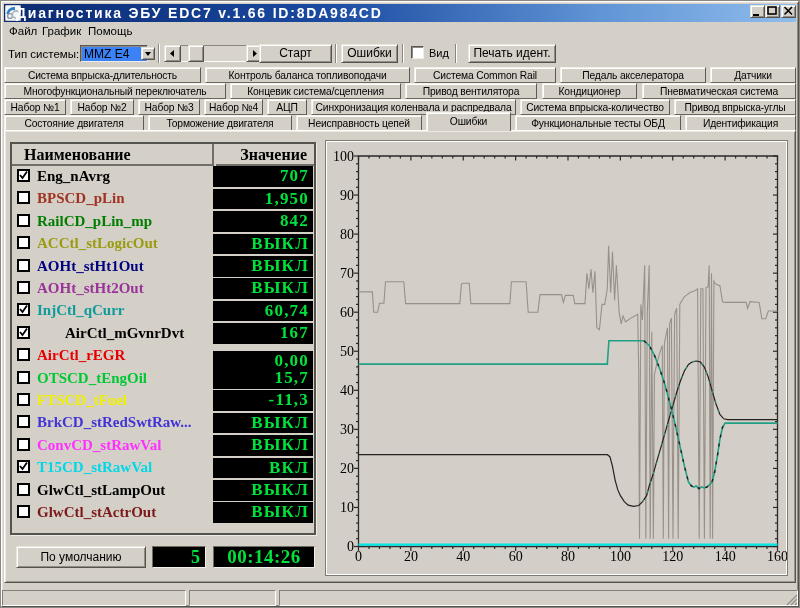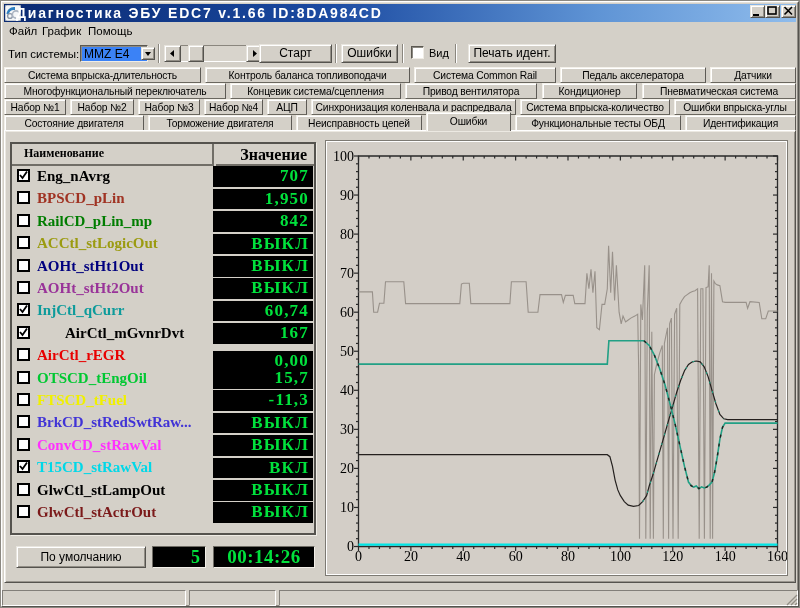--- a/index.html
+++ b/index.html
@@ -90,35 +90,35 @@
     <div class="tab" style="left:405px;top:83px;width:132px;">Привод вентилятора</div>
     <div class="tab" style="left:542px;top:83px;width:95px;">Кондиционер</div>
     <div class="tab" style="left:642px;top:83px;width:154px;">Пневматическая система</div>
     <div class="tab" style="left:4px;top:99px;width:62px;">Набор №1</div>
     <div class="tab" style="left:70px;top:99px;width:64px;">Набор №2</div>
     <div class="tab" style="left:138px;top:99px;width:62px;">Набор №3</div>
     <div class="tab" style="left:204px;top:99px;width:59px;">Набор №4</div>
     <div class="tab" style="left:267px;top:99px;width:40px;">АЦП</div>
     <div class="tab" style="left:311px;top:99px;width:205px;">Синхронизация коленвала и распредвала</div>
     <div class="tab" style="left:520px;top:99px;width:150px;">Система впрыска-количество</div>
-    <div class="tab" style="left:674px;top:99px;width:122px;">Ошибки впрыска-углы</div>
+    <div class="tab" style="left:674px;top:99px;width:122px;">Привод впрыска-углы</div>
     <div class="tab" style="left:4px;top:115px;width:140px;">Состояние двигателя</div>
     <div class="tab" style="left:148px;top:115px;width:144px;">Торможение двигателя</div>
     <div class="tab" style="left:296px;top:115px;width:126px;">Неисправность цепей</div>
     <div class="tab" style="left:515px;top:115px;width:166px;">Функциональные тесты ОБД</div>
     <div class="tab" style="left:685px;top:115px;width:111px;">Идентификация</div>
   </div>
 
 <div class="abs" style="left:4px;top:130px;width:792px;height:453px; background:#d4d0c8; border:1px solid; border-color:#fff #55534e #55534e #fff; box-shadow: inset 1px 1px 0 #ece9e2, inset -1px -1px 0 #9a968e;"></div>
 
 <div class="tab" id="activetab" style="left:426px;top:112px;width:85px;height:19px;border-bottom:none;box-shadow:inset 1px 1px 0 #fff;line-height:17px;">Ошибки</div>
 
 <div class="abs" id="table" style="left:10px;top:142px;width:306px;height:393px; border:2px solid #55534e; box-shadow:1px 1px 0 #f0ede6; background:#d4d0c8;">
   <div class="abs" style="left:0;top:0;width:202px;height:22px;border-right:2px solid #716e67;border-bottom:2px solid #716e67;">
-    <div style="font-family:'Liberation Serif',serif;font-weight:bold;font-size:12px;padding:2px 5px 0 12px;">Наименование</div>
+    <div style="font-family:'Liberation Serif',serif;font-weight:bold;font-size:16px;padding:2px 5px 0 12px;">Наименование</div>
   </div>
   <div class="abs" style="left:204px;top:0;width:98px;height:22px;border-bottom:2px solid #716e67;">
     <div style="font-family:'Liberation Serif',serif;font-weight:bold;font-size:16px;padding:2px 7px 0 0;text-align:right;">Значение</div>
   </div>
   <div id="rows">
       <div class="cb" style="left:5px;top:25.0px;">
         <svg width="9" height="9" viewBox="0 0 9 9">
           <path d="M1 4 L3.5 7 L8 0.5" stroke="#000" stroke-width="1.8" fill="none"></path>
         </svg>
       </div>

